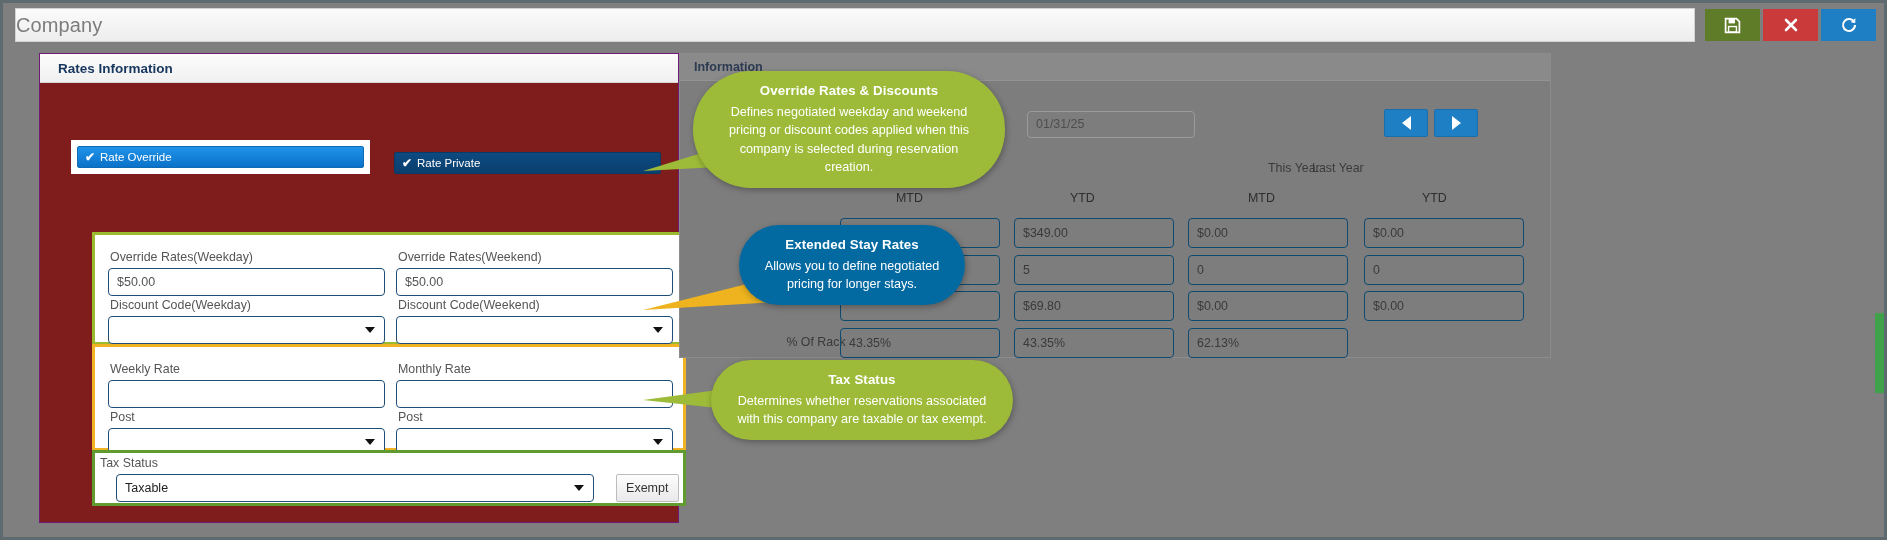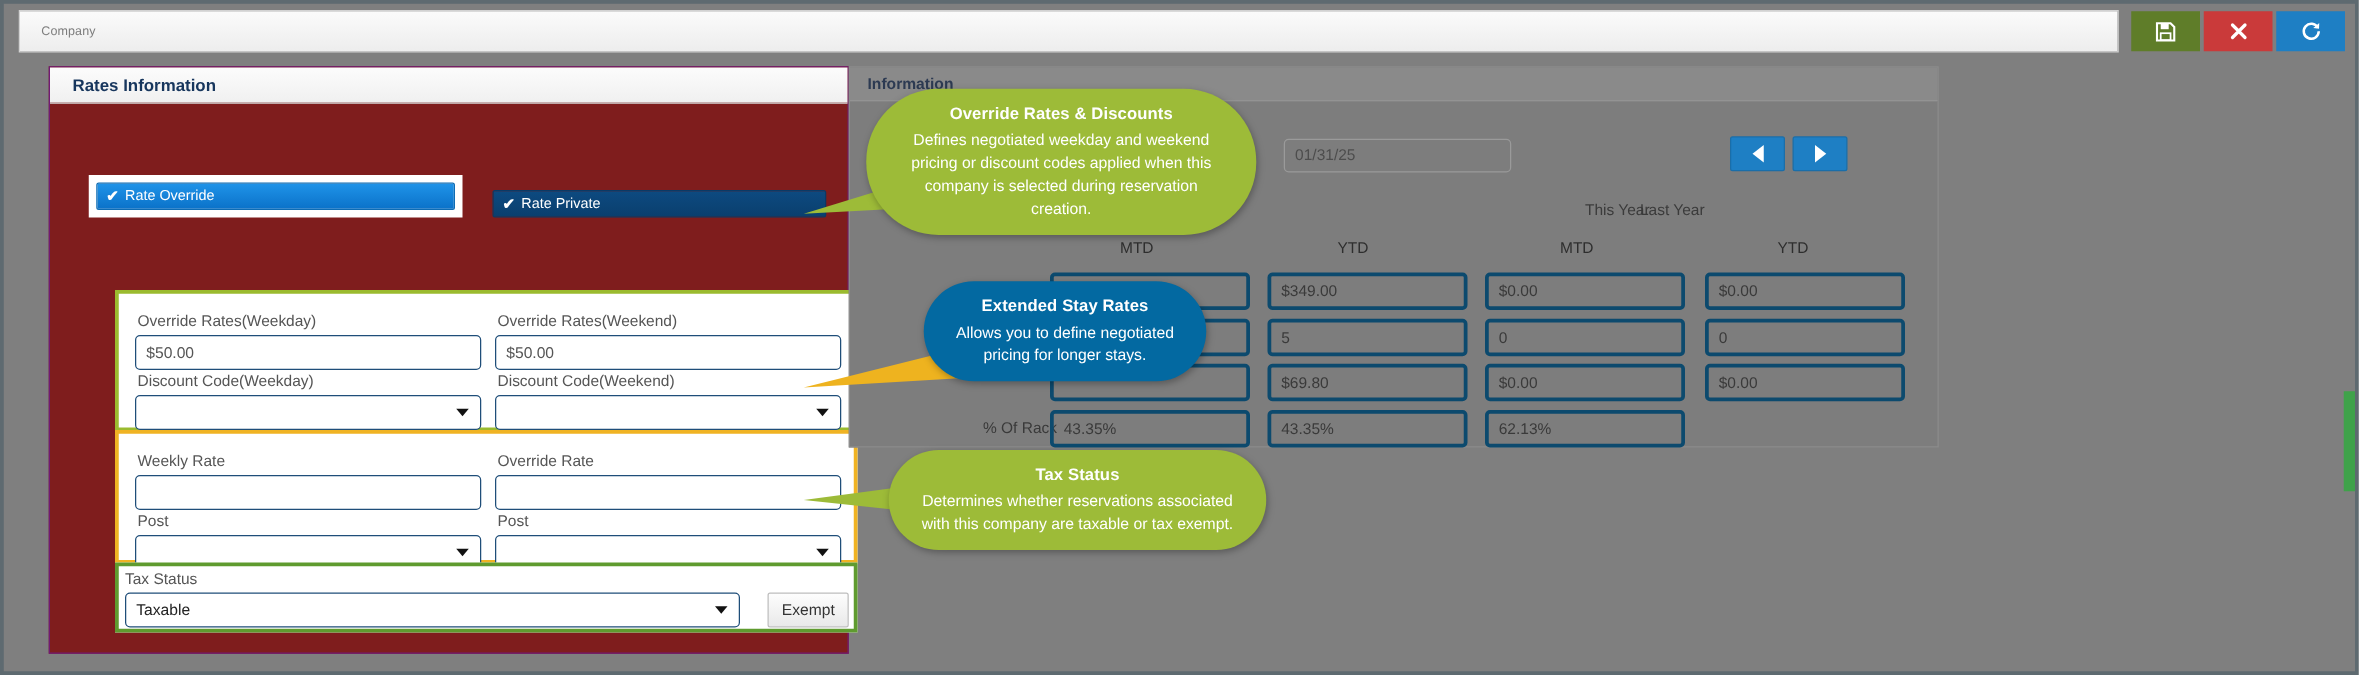--- a/index.html
+++ b/index.html
@@ -20,21 +20,21 @@
   }
 
   
   .titlebar {
     position:absolute; left:12px; top:5px; width:1680px; height:34px;
     background:linear-gradient(#fbfbfb,#ededed);
     border:1px solid #d2d2d2;
     display:flex; align-items:center;
   }
   .titlebar-text {
-    margin-left:17px; font-size:10px; color:#7d7d7d; font-weight:400;
+    font-size:20px; color:#7d7d7d; font-weight:400;
     letter-spacing:.1px;
   }
   .tool-btns {
     position:absolute; right:8px; top:6px; display:flex; gap:3px;
   }
   .tool-btn {
     width:55px; height:32px; display:flex; align-items:center; justify-content:center;
     border:none; cursor:pointer;
   }
   .tb-save { background:#5f7d29; }
@@ -104,21 +104,21 @@
   .fld-select { position:relative; padding-right:24px; }
   .sel-arrow {
     position:absolute; right:9px; top:50%; transform:translateY(-50%);
     width:0;height:0;border-left:5px solid transparent;border-right:5px solid transparent;
     border-top:6px solid #111;
   }
   .fld-input.empty { color:#999; }
 
   
   .tax-label { font-size:12.4px; color:#555; margin:3px 0 4px 5px; display:block;}
-  .tax-row { display:flex; align-items:flex-end; padding:0 4px 0 5px; gap:22px; }
+  .tax-row { display:flex; align-items:flex-end; padding:0 4px 0 5px; gap:22px;margin-left:16px; }
   .tax-select {
     width:510px; height:28px; border:1px solid #1f4e79; border-radius:4px;
     background:#fff; font-size:12.5px; color:#222; padding:0 24px 0 8px;
     display:flex; align-items:center; position:relative;
   }
   .exempt-btn {
     height:28px; min-width:62px; padding:0 11px;
     background:linear-gradient(#fdfdfd,#e9e9e9);
     border:1px solid #bdbdbd; border-radius:2px;
     font-size:12.5px; color:#333; display:flex; align-items:center; justify-content:center;
@@ -169,21 +169,21 @@
   .col-lbl { position:absolute; font-size:12.4px; color:#2e2e2e; }
 
   .stats-grid { position:absolute; left:0; top:135px; width:872px; }
   .srow { position:relative; height:36.5px; }
   .srow-label {
     position:absolute; left:78px; top:9px; width:116px; text-align:center;
     font-size:12.4px; color:#3a3a3a;
   }
   .scell {
     position:absolute; top:2px; height:30px;
-    border:3px solid #0c4a6e; border-radius:4px;
+    border:1px solid #0c4a6e; border-radius:4px;
     font-size:12.4px; color:#3a3a3a; display:flex; align-items:center; padding:0 8px;
     background:transparent;
   }
 
   
   .callout {
     position:absolute; color:#fff; text-align:center;
     border-radius:58px; padding:11px 22px;
     font-size:12.6px; line-height:18.5px;
     filter:drop-shadow(1px 2px 3px rgba(0,0,0,.30));
@@ -284,21 +284,21 @@
           <div class="fld-col">
             <span class="fld-label">Weekly Rate</span>
             <div class="fld-input empty"></div>
             <span class="fld-label">Post</span>
             <div class="fld-select">
               <span></span>
               <i class="sel-arrow"></i>
             </div>
           </div>
           <div class="fld-col right">
-            <span class="fld-label">Override Rate</span>
+            <span class="fld-label">Monthly Rate</span>
             <div class="fld-input empty"></div>
             <span class="fld-label">Post</span>
             <div class="fld-select">
               <span></span>
               <i class="sel-arrow"></i>
             </div>
           </div>
         </div>
       </div>
 
@@ -318,21 +318,21 @@
 
   <div class="stats-panel">
     <div class="stats-head">
       <span class="stats-head-title">Information</span>
     </div>
     <div class="stats-body">
 
       <div class="date-row">
         <div class="date-inp"></div>
         <span class="date-to">To</span>
-        <div class="date-inp" style="width:182px">01/31/25</div>
+        <div class="date-inp" style="width:168px">01/31/25</div>
         <div class="nav-btns">
           <div class="nav-btn nav-prev">
                 <span></span>
               </div>
           <div class="nav-btn nav-next">
                 <span></span>
               </div>
         </div>
       </div>
 

